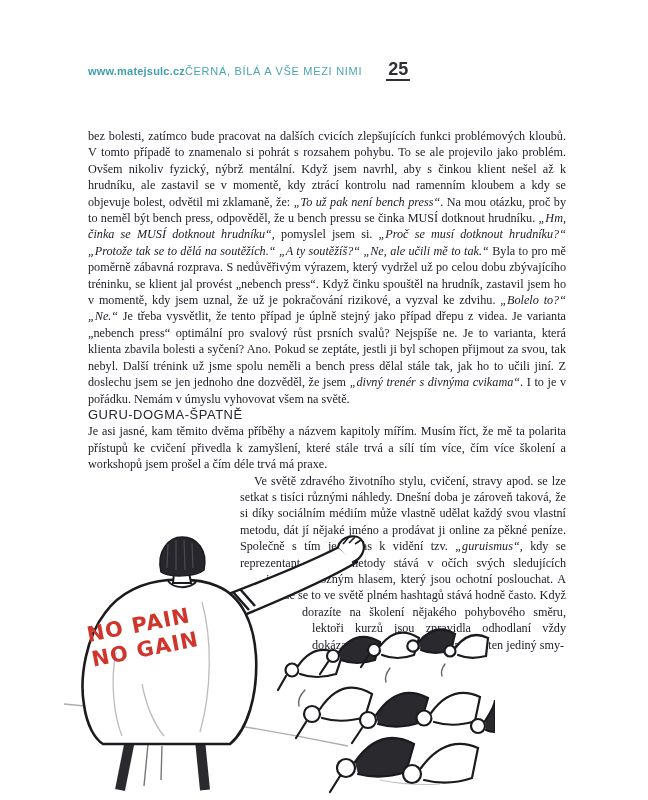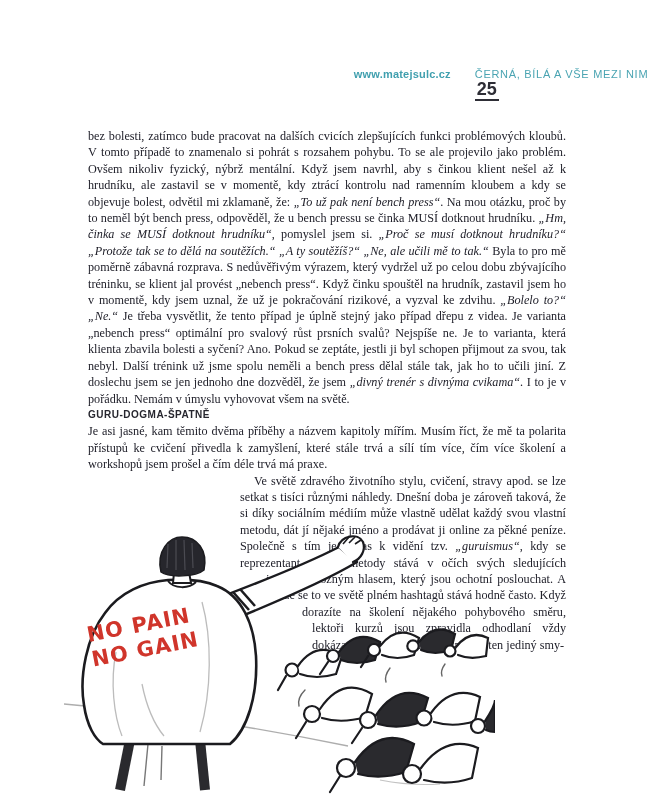--- a/index.html
+++ b/index.html
@@ -4,42 +4,41 @@
 <style>
   html,body{margin:0;padding:0;background:#e8e8e8;}
   .page{
     position:relative; width:648px; height:800px; margin:0 auto;
     background:#ffffff; overflow:hidden;
     font-family:"Liberation Serif", serif; color:#21212b;
   }
   
   .header{
     position:absolute; top:60px; left:88px; right:20px;
-    display:flex; justify-content:flex-end; align-items:baseline;
+    display:flex; justify-content:flex-start; align-items:baseline;
     font-family:"Liberation Sans", sans-serif;
-    margin-top:8px;
   }
   .site{ color:#3f9fae; font-weight:bold; font-size:11px; letter-spacing:.2px; }
-  .header-right{ display:flex; align-items:baseline;flex-direction:column; }
+  .header-right{ display:flex; align-items:baseline; }
   .chapter-title{ color:#4aa4b2; font-size:11px; letter-spacing:.7px; font-weight:500; }
   .page-num{
     margin-left:24px; color:#2e2e36; font-size:18px; font-weight:bold;
     border-bottom:2px solid #2e2e36; padding:0 2px 1px 2px; line-height:1;
   }
   
   .content{
     position:absolute; top:128px; left:88px; width:478px;
     font-size:12.2px; line-height:16.4px; text-align:justify;
     color:#21212b;
   }
   .content p{ margin:0; }
   .content i{ font-style:italic; }
   .section-heading{
     font-family:"Liberation Sans", sans-serif;
-    font-size:10px; font-weight:bold; letter-spacing:.5px;
+    font-size:13px; font-weight:normal; letter-spacing:.5px;
     color:#26262e; margin:18px 0 5px 0; text-align:left;
   }
   .indent-first{ text-indent:14px; }
   
   .sb{ display:block; float:left; clear:left; }
   .sb1{ width:152px; height:100px; }
   .sb2{ width:178px; height:17px; }
   .sb3{ width:196px; height:17px; }
   .sb4{ width:214px; height:17px; }
   .sb5{ width:224px; height:90px; }

